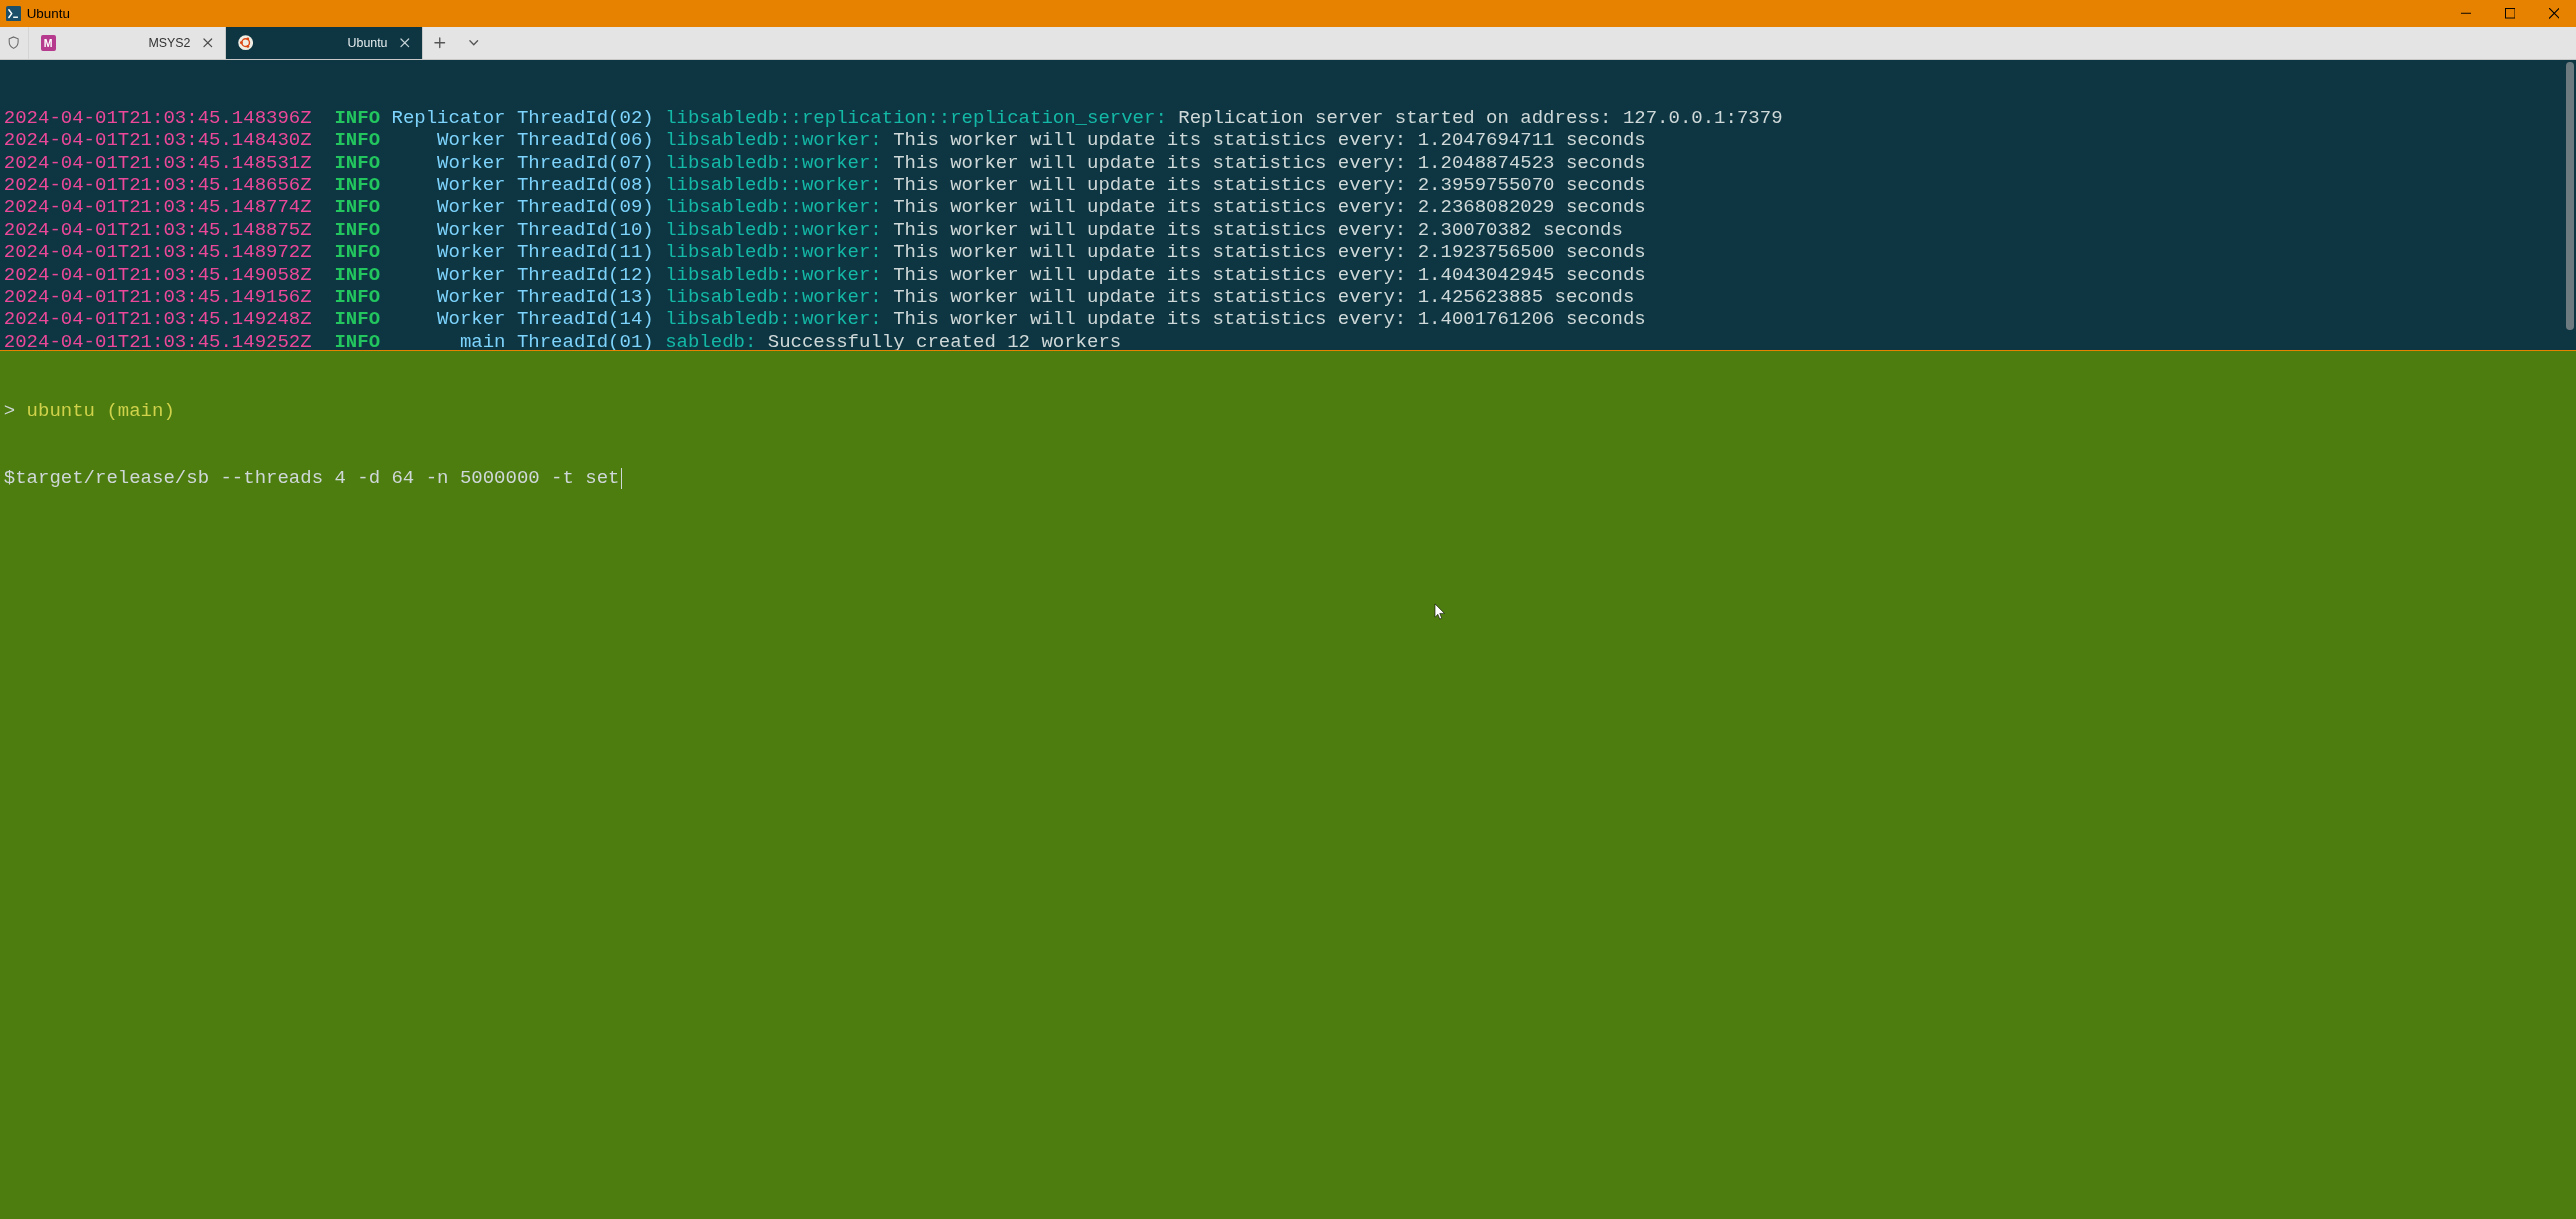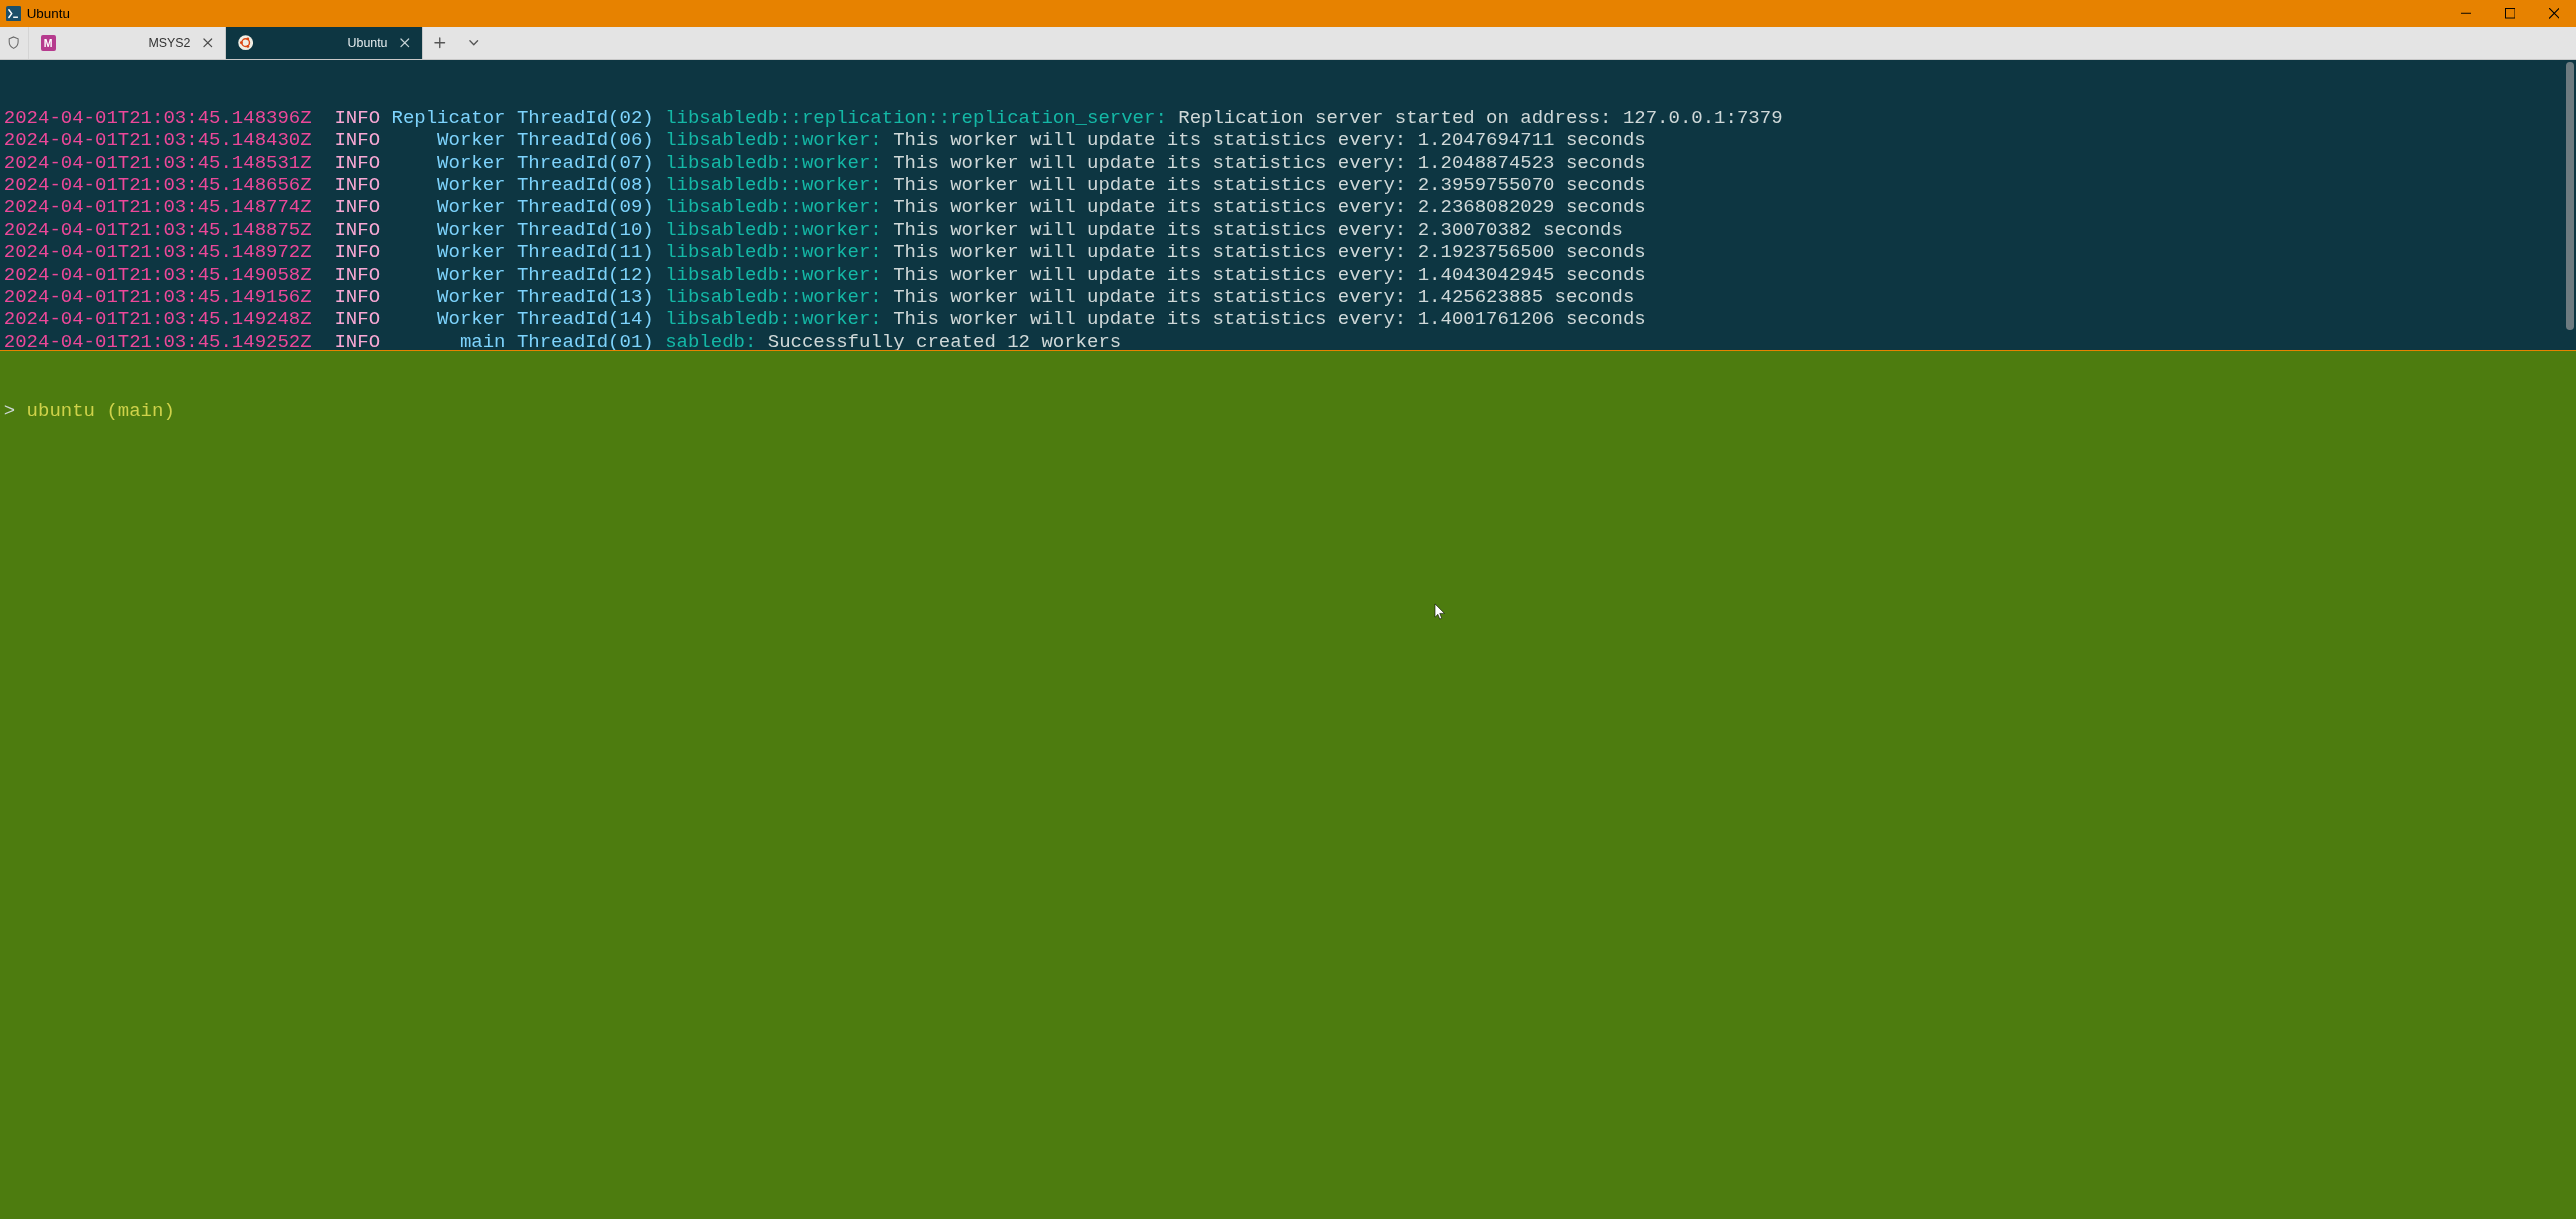--- a/index.html
+++ b/index.html
@@ -111,21 +111,21 @@
     line-height: 1.18;
     white-space: pre;
     font-size: 19px;
     font-family: Consolas, "Liberation Mono", Menlo, monospace;
     overflow: hidden;
     position: relative;
   }
 
   .log-line { white-space: pre; }
   .c-ts     { color: #ec4899; }
-  .c-info   { color: #f9a8d4; font-weight: normal; }
+  .c-info   { color: #22c55e; font-weight: bold; }
   .c-src    { color: #7dd3fc; }
   .c-mod    { color: #14b8a6; }
   .c-msg    { color: #cfd8d8; font-family: Liberation Mono, monospace; }
 
   .prompt-line1 .p-gt   { color: #cfd8d8; }
   .prompt-line1 .p-host { color: #cfd24a; }
   .prompt-line2 .p-cmd  { color: #cfd8d8; }
 
   .cursor {
     display: inline-block;
@@ -242,20 +242,21 @@
 
 <div class="workarea">
 
   <div class="pane-top">
     <div id="log-container"><div class="log-line"><span class="c-ts">2024-04-01T21:03:45.148396Z</span>  <span class="c-info">INFO</span> <span class="c-src">Replicator ThreadId(02)</span> <span class="c-mod">libsabledb::replication::replication_server:</span> <span class="c-msg">Replication server started on address: 127.0.0.1:7379</span></div><div class="log-line"><span class="c-ts">2024-04-01T21:03:45.148430Z</span>  <span class="c-info">INFO</span> <span class="c-src">    Worker ThreadId(06)</span> <span class="c-mod">libsabledb::worker:</span> <span class="c-msg">This worker will update its statistics every: 1.2047694711 seconds</span></div><div class="log-line"><span class="c-ts">2024-04-01T21:03:45.148531Z</span>  <span class="c-info">INFO</span> <span class="c-src">    Worker ThreadId(07)</span> <span class="c-mod">libsabledb::worker:</span> <span class="c-msg">This worker will update its statistics every: 1.2048874523 seconds</span></div><div class="log-line"><span class="c-ts">2024-04-01T21:03:45.148656Z</span>  <span class="c-info">INFO</span> <span class="c-src">    Worker ThreadId(08)</span> <span class="c-mod">libsabledb::worker:</span> <span class="c-msg">This worker will update its statistics every: 2.3959755070 seconds</span></div><div class="log-line"><span class="c-ts">2024-04-01T21:03:45.148774Z</span>  <span class="c-info">INFO</span> <span class="c-src">    Worker ThreadId(09)</span> <span class="c-mod">libsabledb::worker:</span> <span class="c-msg">This worker will update its statistics every: 2.2368082029 seconds</span></div><div class="log-line"><span class="c-ts">2024-04-01T21:03:45.148875Z</span>  <span class="c-info">INFO</span> <span class="c-src">    Worker ThreadId(10)</span> <span class="c-mod">libsabledb::worker:</span> <span class="c-msg">This worker will update its statistics every: 2.30070382 seconds</span></div><div class="log-line"><span class="c-ts">2024-04-01T21:03:45.148972Z</span>  <span class="c-info">INFO</span> <span class="c-src">    Worker ThreadId(11)</span> <span class="c-mod">libsabledb::worker:</span> <span class="c-msg">This worker will update its statistics every: 2.1923756500 seconds</span></div><div class="log-line"><span class="c-ts">2024-04-01T21:03:45.149058Z</span>  <span class="c-info">INFO</span> <span class="c-src">    Worker ThreadId(12)</span> <span class="c-mod">libsabledb::worker:</span> <span class="c-msg">This worker will update its statistics every: 1.4043042945 seconds</span></div><div class="log-line"><span class="c-ts">2024-04-01T21:03:45.149156Z</span>  <span class="c-info">INFO</span> <span class="c-src">    Worker ThreadId(13)</span> <span class="c-mod">libsabledb::worker:</span> <span class="c-msg">This worker will update its statistics every: 1.425623885 seconds</span></div><div class="log-line"><span class="c-ts">2024-04-01T21:03:45.149248Z</span>  <span class="c-info">INFO</span> <span class="c-src">    Worker ThreadId(14)</span> <span class="c-mod">libsabledb::worker:</span> <span class="c-msg">This worker will update its statistics every: 1.4001761206 seconds</span></div><div class="log-line"><span class="c-ts">2024-04-01T21:03:45.149252Z</span>  <span class="c-info">INFO</span> <span class="c-src">      main ThreadId(01)</span> <span class="c-mod">sabledb:</span> <span class="c-msg">Successfully created 12 workers</span></div></div>
     <div class="scroll-thumb"></div>
   </div>
 
   <div class="pane-bottom">
     <div class="prompt-line1"><span class="p-gt">&gt;</span><span class="p-host"> ubuntu (main)</span></div>
+    <div class="prompt-line2"><span class="p-cmd">$</span><span class="p-cmd">target/release/sb --threads 4 -d 64 -n 5000000 -t set</span><span class="cursor"></span></div>
 
     <div class="mouse-pointer" style="left:1366px; top:230px;">
       <svg viewBox="0 0 12 18">
           <path d="M1 1l0 14 3-3 2 5 2-1-2-5 5 0z" fill="#fff" stroke="#000" stroke-width="0.6"></path>
         </svg>
     </div>
   </div>
 
 </div>
 

